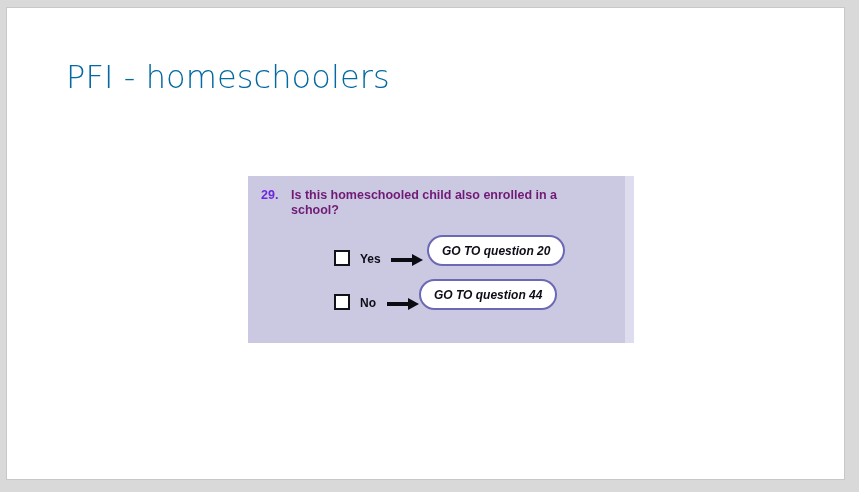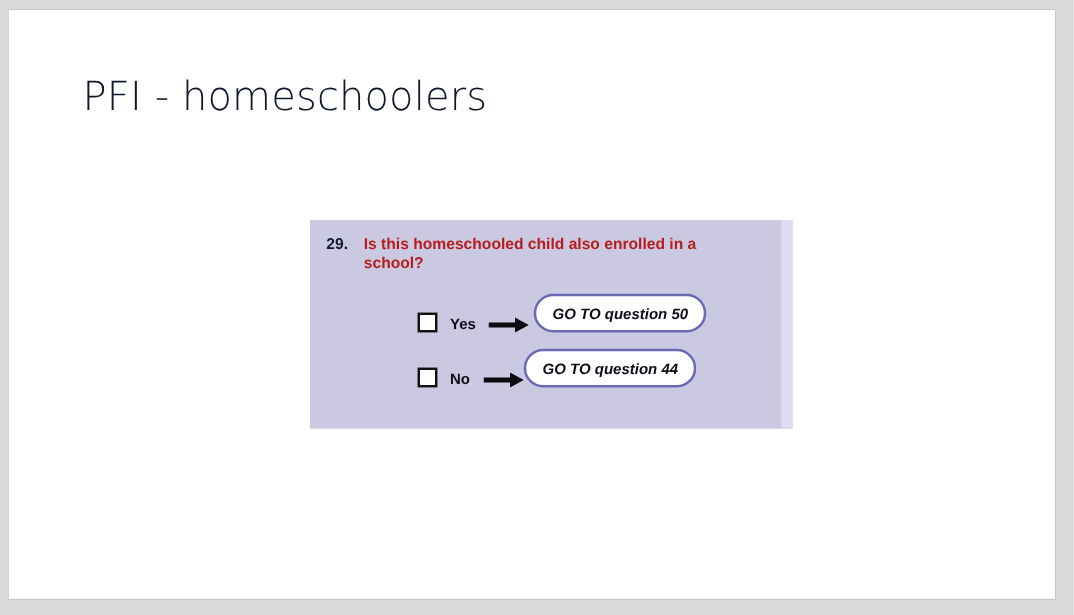--- a/index.html
+++ b/index.html
@@ -33,21 +33,21 @@
   }
 
   
   .slide-title {
     position: absolute;
     left: 59px;
     top: 50px;
     font-size: 32px;
     font-weight: 300;
     letter-spacing: 0.1px;
-    color: #0f172a;
+    color: #0369a1;
     white-space: nowrap;
     font-family: "DejaVu Sans", sans-serif;
   }
 
   
   .survey-panel {
     position: absolute;
     left: 241px;
     top: 168px;
     width: 386px;
@@ -67,30 +67,30 @@
     position: absolute;
     left: 13px;
     top: 12px;
     width: 360px;
     display: flex;
     align-items: flex-start;
   }
   .question-number {
     font-size: 12.5px;
     font-weight: bold;
-    color: #0f172a;
+    color: #6d28d9;
     line-height: 15px;
     width: 30px;
     flex: none;
     font-family: "Liberation Sans", sans-serif;
   }
   .question-text {
     font-size: 12.5px;
     font-weight: bold;
-    color: #b91c1c;
+    color: #701a75;
     line-height: 15px;
     width: 316px;
     font-family: "Liberation Sans", sans-serif;
   }
 
   
   .answer-row {
     position: absolute;
     display: flex;
     align-items: flex-end;
@@ -186,21 +186,21 @@
       </div>
 
       <div class="answer-row row-yes">
         <span class="answer-checkbox"></span>
         <span class="answer-label">Yes</span>
         <span class="flow-arrow">
           <span class="shaft"></span>
           <span class="head"></span>
         </span>
         <span class="goto-pill">
-          <span class="goto-pill-text">GO TO question 50</span>
+          <span class="goto-pill-text">GO TO question 20</span>
         </span>
       </div>
 
       <div class="answer-row row-no">
         <span class="answer-checkbox"></span>
         <span class="answer-label">No</span>
         <span class="flow-arrow">
           <span class="shaft"></span>
           <span class="head"></span>
         </span>

